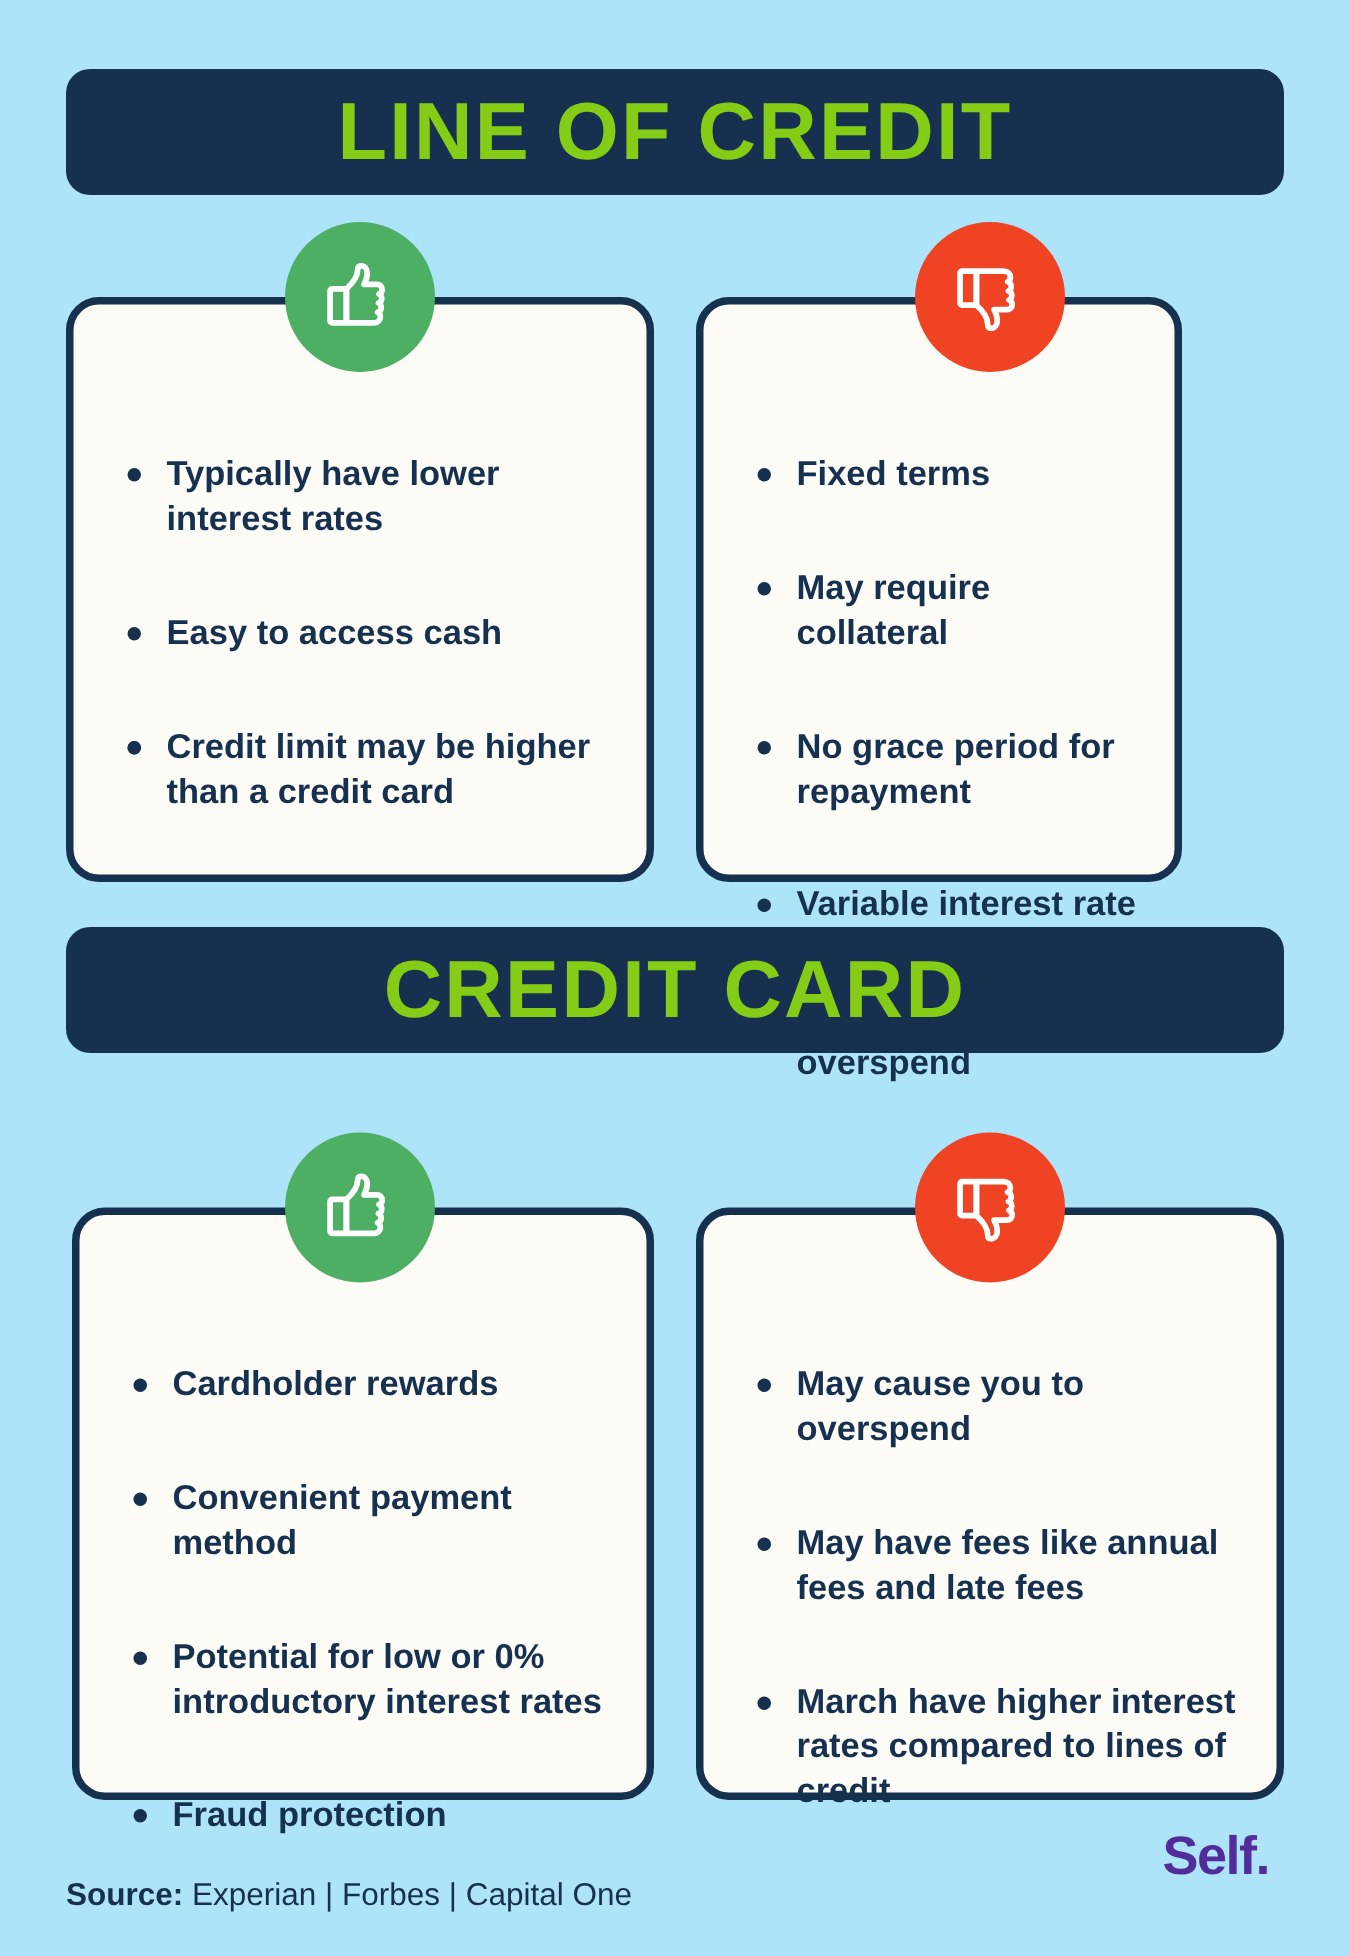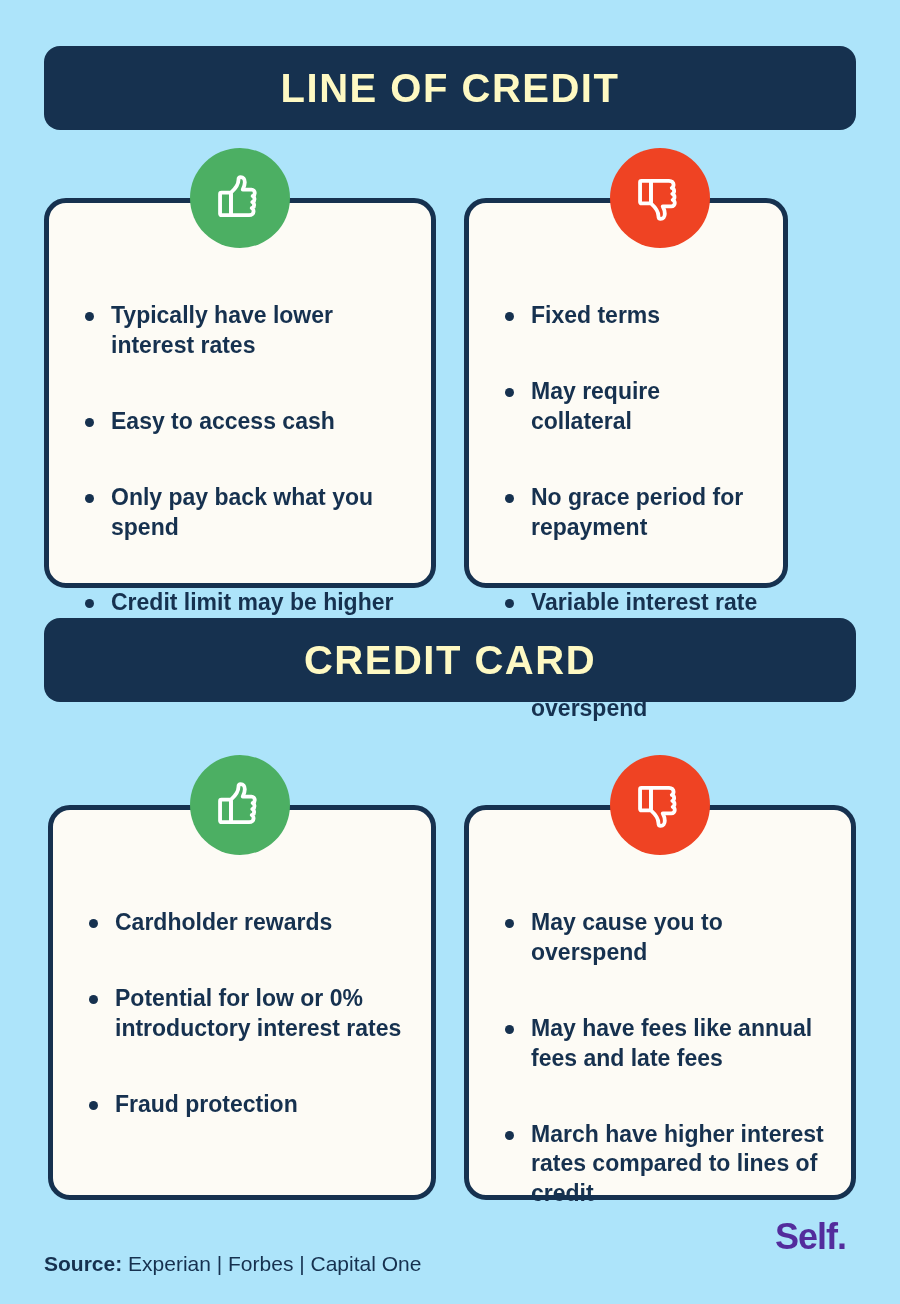--- a/index.html
+++ b/index.html
@@ -29,22 +29,22 @@
     left: 44px;
     width: 812px;
     height: 84px;
     background: #16314f;
     border-radius: 16px;
     display: flex;
     align-items: center;
     justify-content: center;
   }
   .section-header-text {
-    color: #fef9c3;
-    font-size: 40px;
+    color: #84cc16;
+    font-size: 54px;
     font-weight: bold;
     letter-spacing: 1.5px;
     line-height: 1;
     text-align: center;
     font-family: "Liberation Sans", sans-serif;
   }
 
   #header-loc { top: 46px; }
   #header-cc  { top: 618px; }
 
@@ -179,21 +179,20 @@
       <li class="bullet-item">
         <span class="bullet-dot"></span>
         <span>Typically have lower interest rates</span>
       </li>
       <li class="bullet-item">
         <span class="bullet-dot"></span>
         <span>Easy to access cash</span>
       </li>
       <li class="bullet-item">
         <span class="bullet-dot"></span>
-        <span>Only pay back what you spend</span>
       </li>
       <li class="bullet-item">
         <span class="bullet-dot"></span>
         <span>Credit limit may be higher than a credit card</span>
       </li>
     </ul>
   </div>
 
   <div class="card" id="card-loc-cons">
     <ul class="bullet-list">
@@ -240,20 +239,24 @@
         <rect x="10" y="13" width="12" height="25" rx="1.5"></rect>
       </g>
     </svg>
   </div>
 
   <div class="card" id="card-cc-pros">
     <ul class="bullet-list">
       <li class="bullet-item">
         <span class="bullet-dot"></span>
         <span>Cardholder rewards</span>
+      </li>
+      <li class="bullet-item">
+        <span class="bullet-dot"></span>
+        <span>Convenient payment method</span>
       </li>
       <li class="bullet-item">
         <span class="bullet-dot"></span>
         <span>Potential for low or 0% introductory interest rates</span>
       </li>
       <li class="bullet-item">
         <span class="bullet-dot"></span>
         <span>Fraud protection</span>
       </li>
     </ul>

